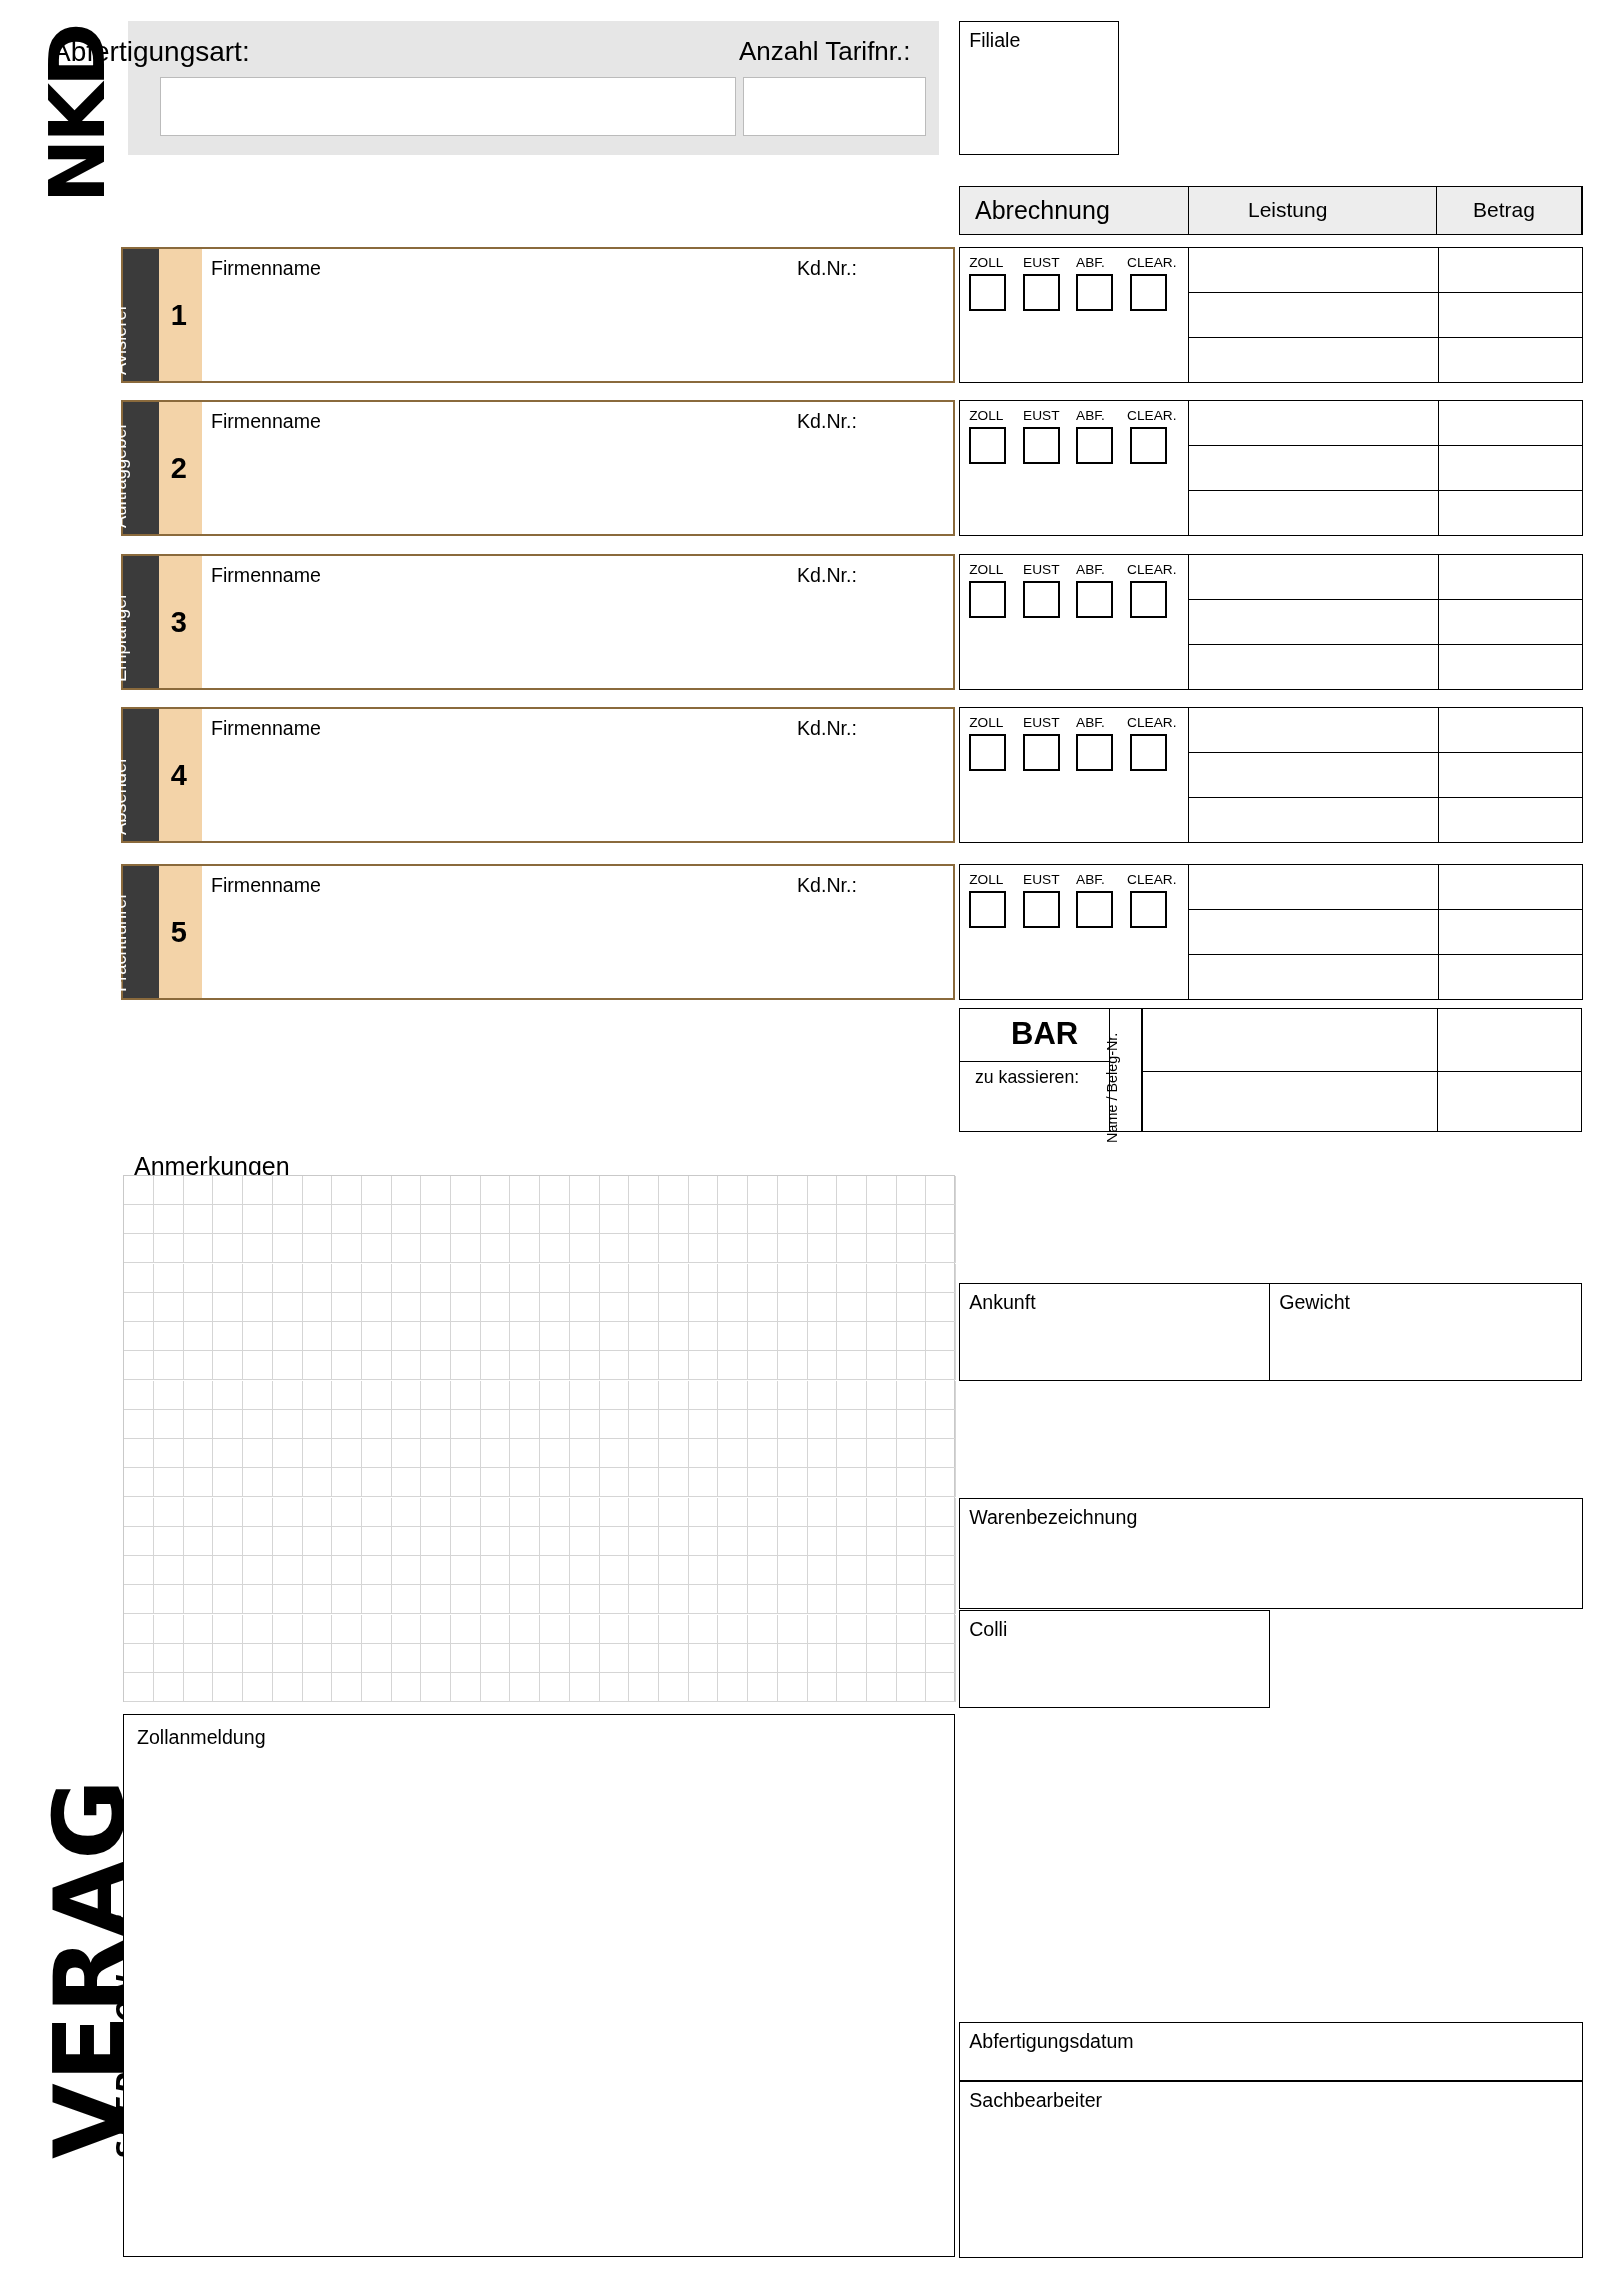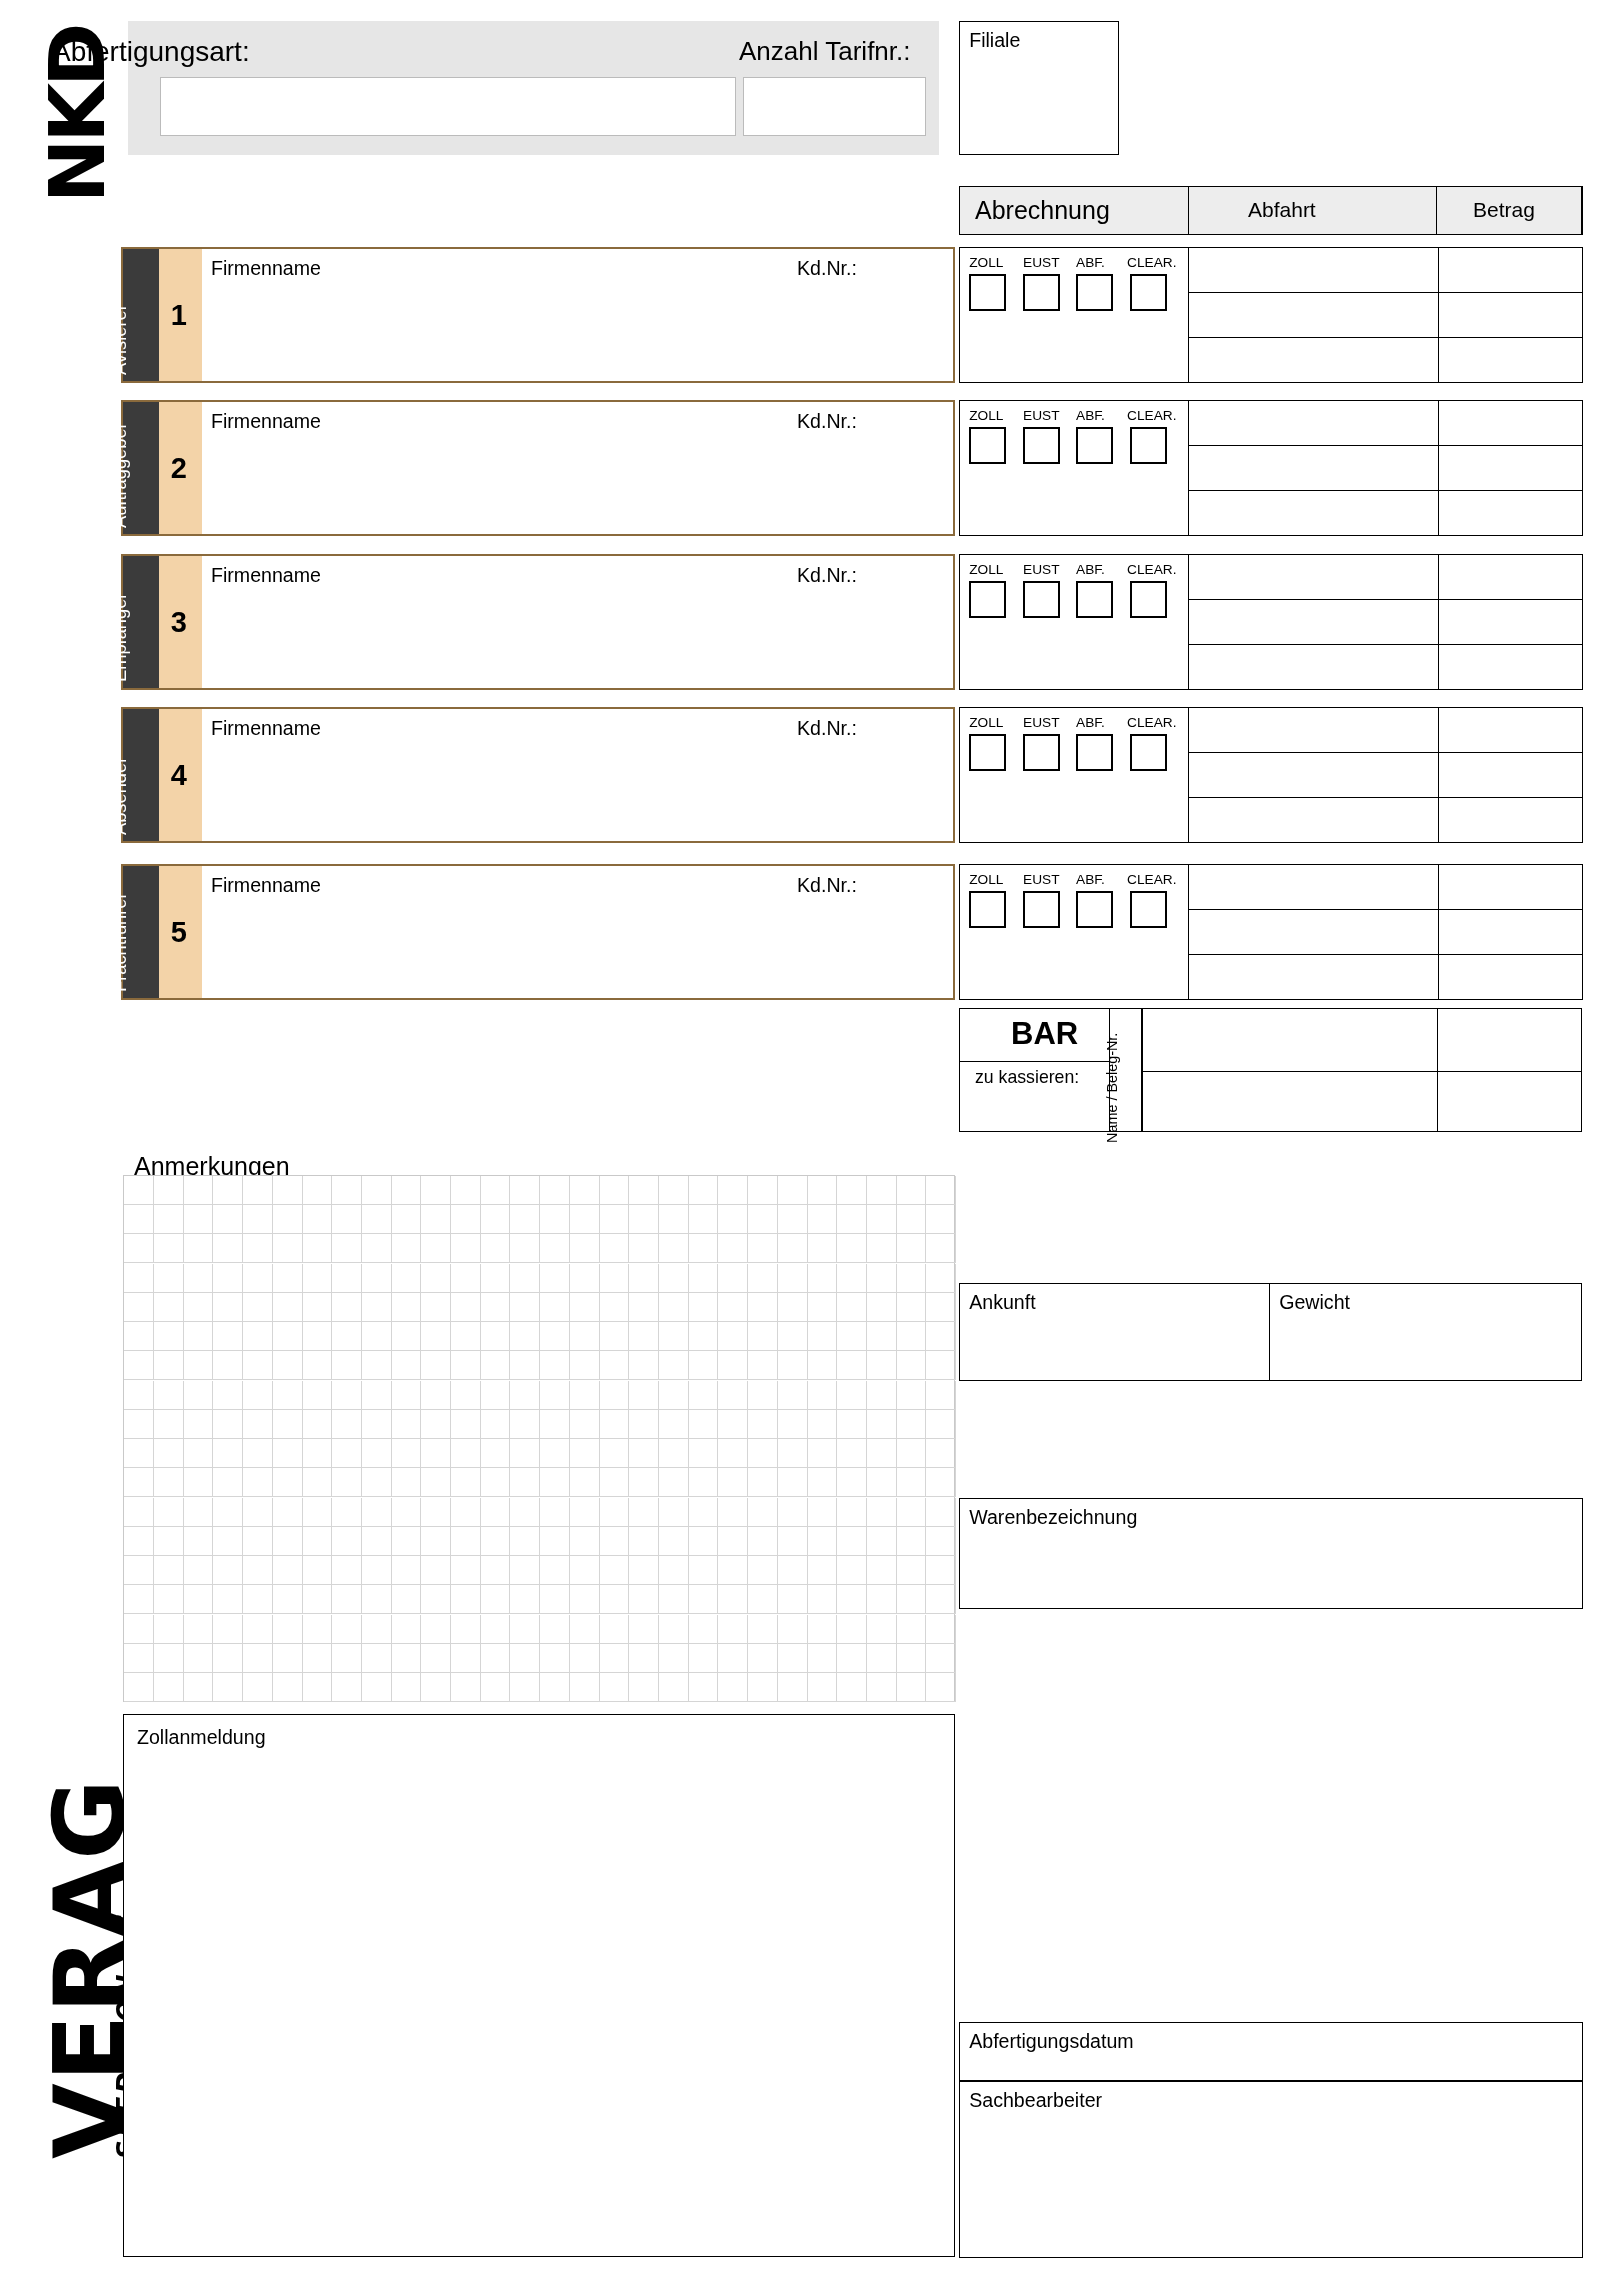--- a/index.html
+++ b/index.html
@@ -306,21 +306,21 @@
   <div class="anzahl-title">Anzahl Tarifnr.:</div>
   <div class="anzahl-input"></div>
 
   <div class="box" id="filiale-box">
     <div class="lbl" style="left:9.2px; top:6.5px;">Filiale</div>
   </div>
 
   <div class="box" id="abrechnung-head"></div>
   <div class="abrechnung-title">Abrechnung</div>
   <div class="box" id="leistung-head">
-    <div class="head-txt" style="left:59px; top:11px;">Abfahrt</div>
+    <div class="head-txt" style="left:59px; top:11px;">Leistung</div>
   </div>
   <div class="box" id="betrag-head">
     <div class="head-txt" style="left:36px; top:11px;">Betrag</div>
   </div>
 
   <div class="party" style="top:247px;">
     <div class="party-tab">
       <span>Avisierer</span>
     </div>
     <div class="party-num">
@@ -971,20 +971,23 @@
   <div class="box" id="ankunft-box">
     <div class="lbl" style="left:9.2px; top:6.5px;">Ankunft</div>
   </div>
   <div class="box" id="abfahrt-box">
     <div class="lbl" style="left:9.2px; top:6.5px;">Gewicht</div>
   </div>
 
   <div class="box" id="waren-box">
     <div class="lbl" style="left:9.2px; top:6.5px;">Warenbezeichnung</div>
   </div>
+  <div class="box" id="colli-box">
+    <div class="lbl" style="left:9.2px; top:6.5px;">Colli</div>
+  </div>
 
   <div class="box" id="zoll-box"></div>
   <div class="zoll-label">Zollanmeldung</div>
 
   <div class="box" id="abfdatum-box">
     <div class="lbl" style="left:9.2px; top:6.5px;">Abfertigungsdatum</div>
   </div>
   <div class="box" id="sachbearb-box">
     <div class="lbl" style="left:9.2px; top:6.5px;">Sachbearbeiter</div>
   </div>

